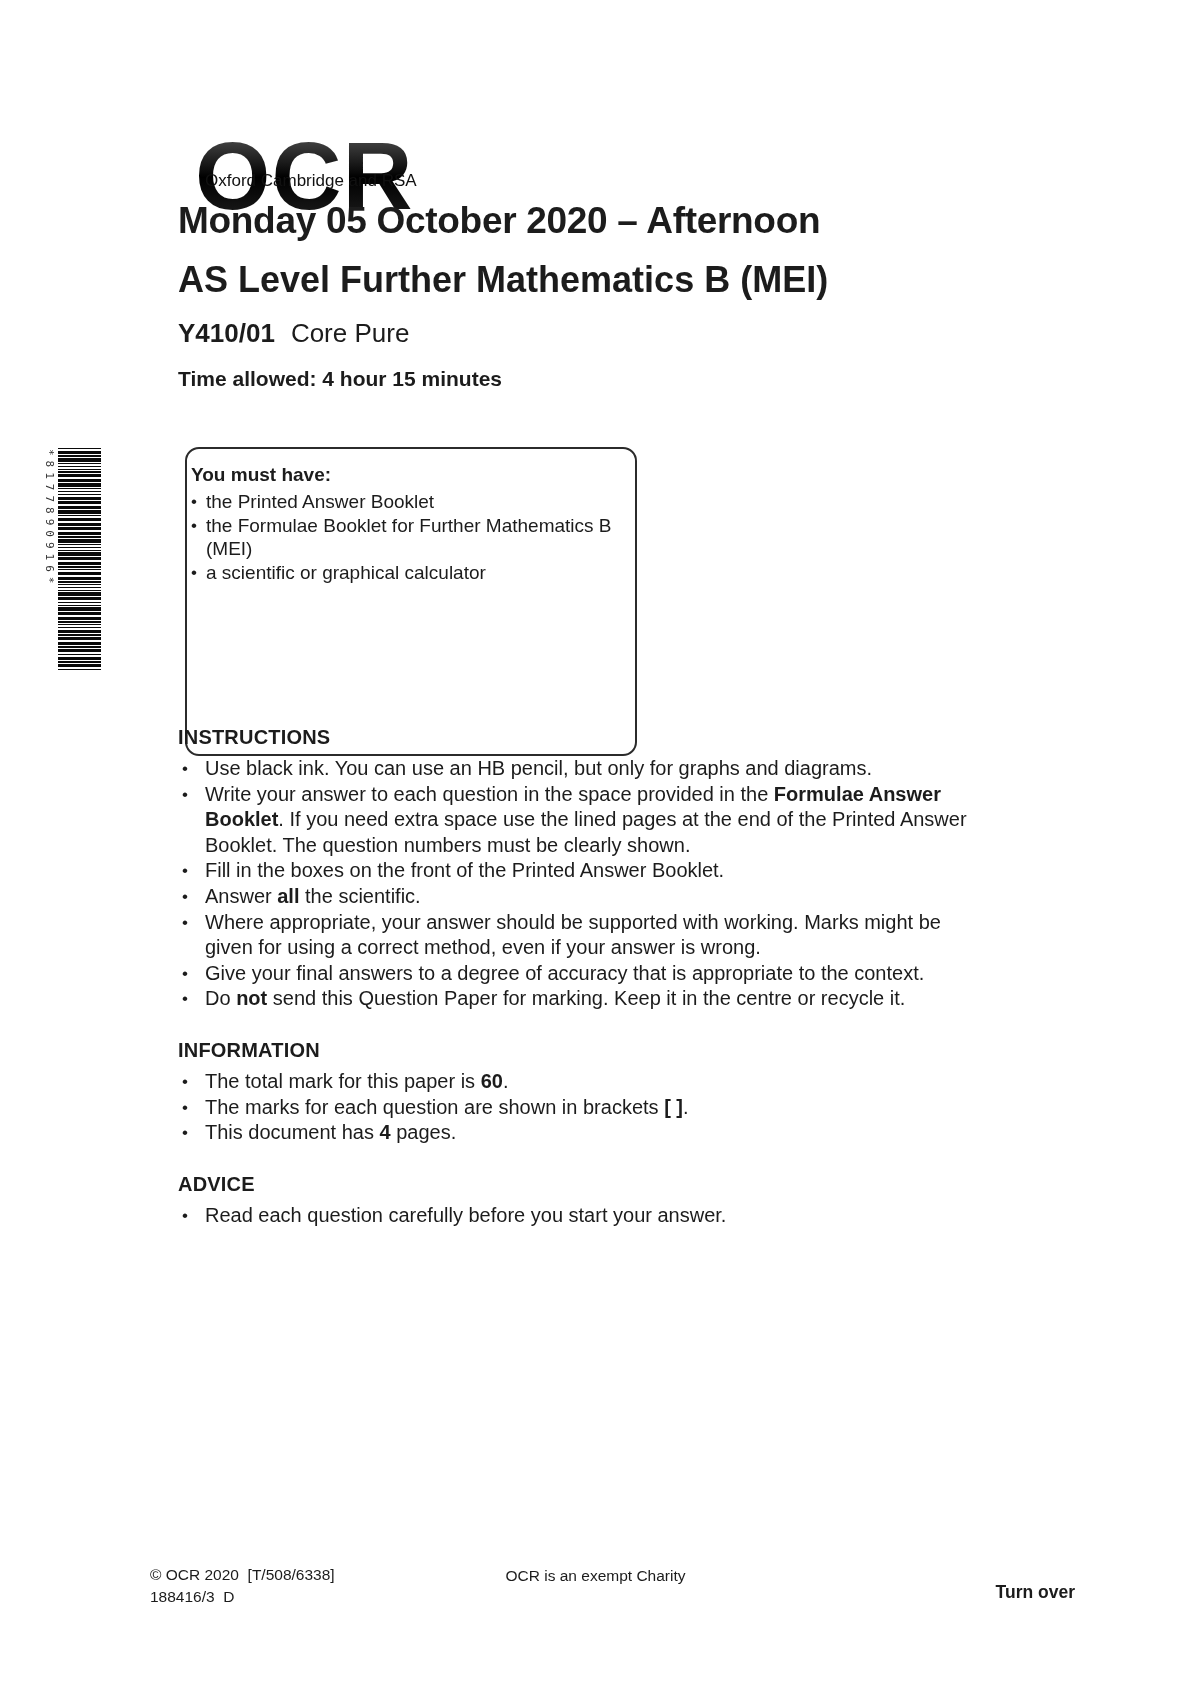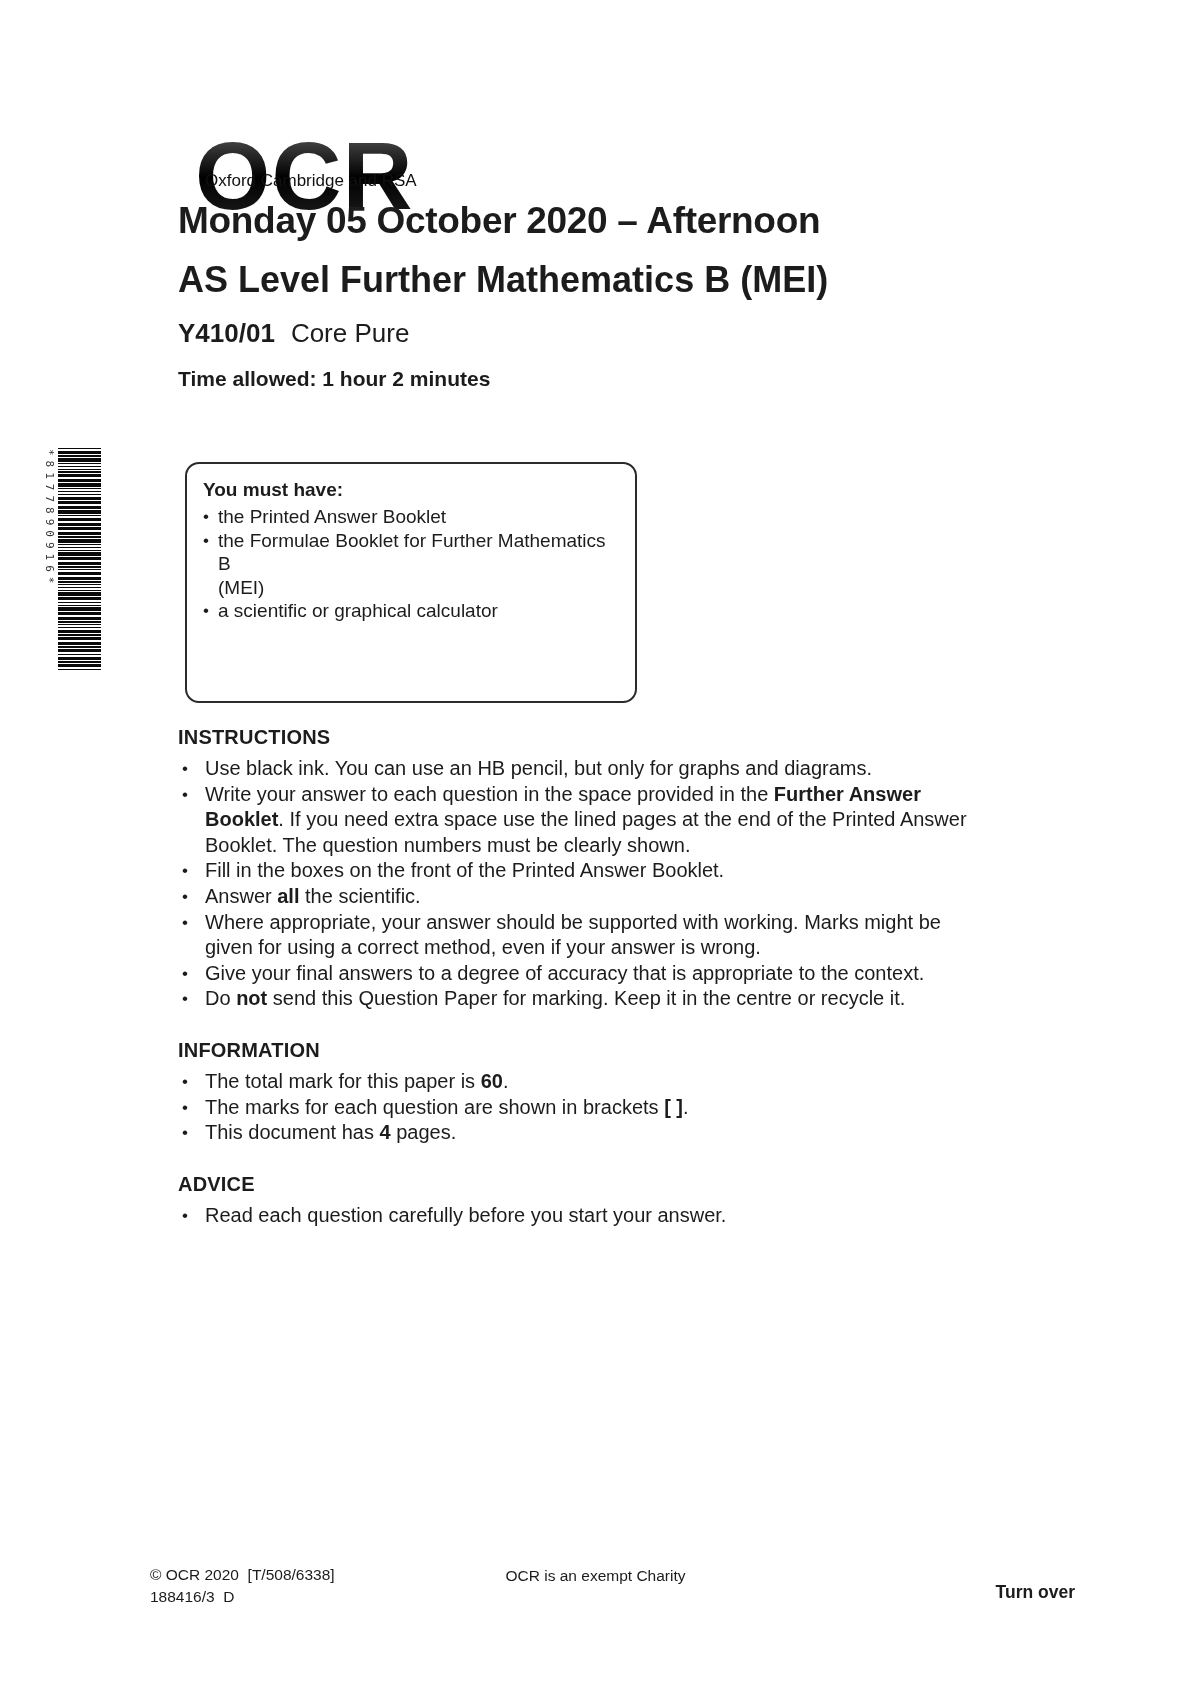--- a/index.html
+++ b/index.html
@@ -27,23 +27,23 @@
   
   .barcode{position:absolute;left:58px;top:448px;width:43px;height:224px;overflow:hidden;}
   .barcode .bar{width:100%;background:#0a0a0a;}
   .barcode-label{
     position:absolute;left:56px;top:449px;width:224px;
     transform-origin:0 0;transform:rotate(90deg);
     font-family:"DejaVu Sans Mono",monospace;font-size:11px;letter-spacing:5px;color:#333;
   }
   
   .musthave{
-    position:absolute;left:185px;top:462px;width:452px;height:241px;
+    position:absolute;left:185px;top:447px;width:452px;height:309px;
     border:2px solid #2b2b2b;border-radius:14px;box-sizing:border-box;
-    padding:15px 16px;
+    padding:15px 4px;
   }
   .musthave h2{margin:0 0 4px;font-size:19px;font-weight:bold;}
   .musthave ul{margin:0;padding:0;list-style:none;font-size:19px;line-height:23.5px;}
   .musthave li{display:flex;}
   .musthave .blt{flex:none;width:15px;font-size:17px;}
   
   .sections{position:absolute;left:178px;top:726px;width:884px;}
   .section h2{margin:0 0 7px;font-size:20px;font-weight:bold;letter-spacing:0.2px;}
   .section ul{margin:0 0 27px;padding:0;list-style:none;font-size:20px;line-height:25.6px;}
   .section li{display:flex;}
@@ -64,21 +64,21 @@
     <div class="logo-text">OCR</div>
   </div>
   <div class="logo-tagline">Oxford Cambridge and RSA</div>
 
   <div class="titleblock">
     <div class="title">Monday 05 October 2020 – Afternoon</div>
     <div class="subtitle">AS Level Further Mathematics B (MEI)</div>
     <div class="codeline">
       <span class="code">Y410/01</span><span class="cname">Core Pure</span>
     </div>
-    <div class="time">Time allowed: 1 hour 2 minutes</div>
+    <div class="time">Time allowed: 4 hour 15 minutes</div>
   </div>
 
   <div class="barcode" id="barcode">
       <div class="bar" style="height: 1.41px; margin-bottom: 1.41px;"></div>
       <div class="bar" style="height: 3.24px; margin-bottom: 1.41px;"></div>
       <div class="bar" style="height: 1.41px; margin-bottom: 1.41px;"></div>
       <div class="bar" style="height: 3.24px; margin-bottom: 1.41px;"></div>
       <div class="bar" style="height: 1.41px; margin-bottom: 1.41px;"></div>
       <div class="bar" style="height: 1.41px; margin-bottom: 1.41px;"></div>
       <div class="bar" style="height: 1.41px; margin-bottom: 1.41px;"></div>
@@ -169,21 +169,21 @@
       <ul>
           <li>
             <span class="blt">•</span>
             <div>
               <div><span>Use black ink. You can use an HB pencil, but only for graphs and diagrams.</span></div>
             </div>
           </li>
           <li>
             <span class="blt">•</span>
             <div>
-              <div><span>Write your answer to each question in the space provided in the </span><span class="bb">Further Answer</span></div>
+              <div><span>Write your answer to each question in the space provided in the </span><span class="bb">Formulae Answer</span></div>
               <div><span class="bb">Booklet</span><span>. If you need extra space use the lined pages at the end of the Printed Answer</span></div>
               <div><span>Booklet. The question numbers must be clearly shown.</span></div>
             </div>
           </li>
           <li>
             <span class="blt">•</span>
             <div>
               <div><span>Fill in the boxes on the front of the Printed Answer Booklet.</span></div>
             </div>
           </li>

